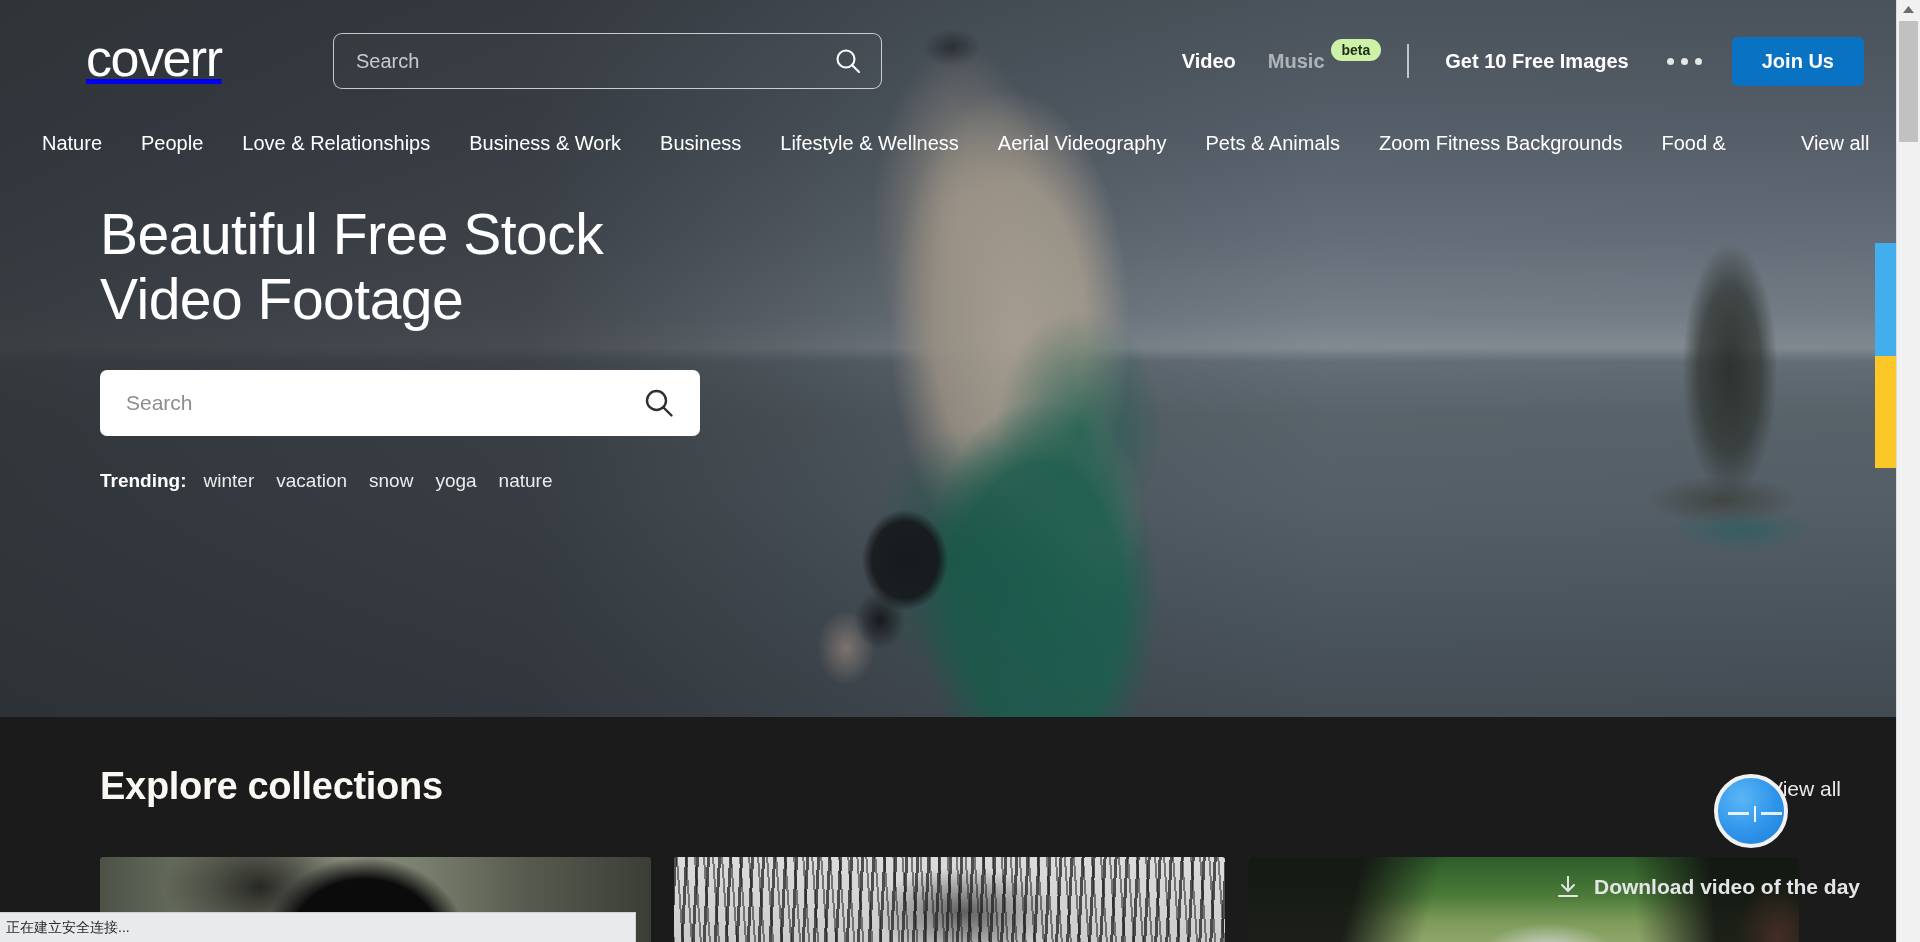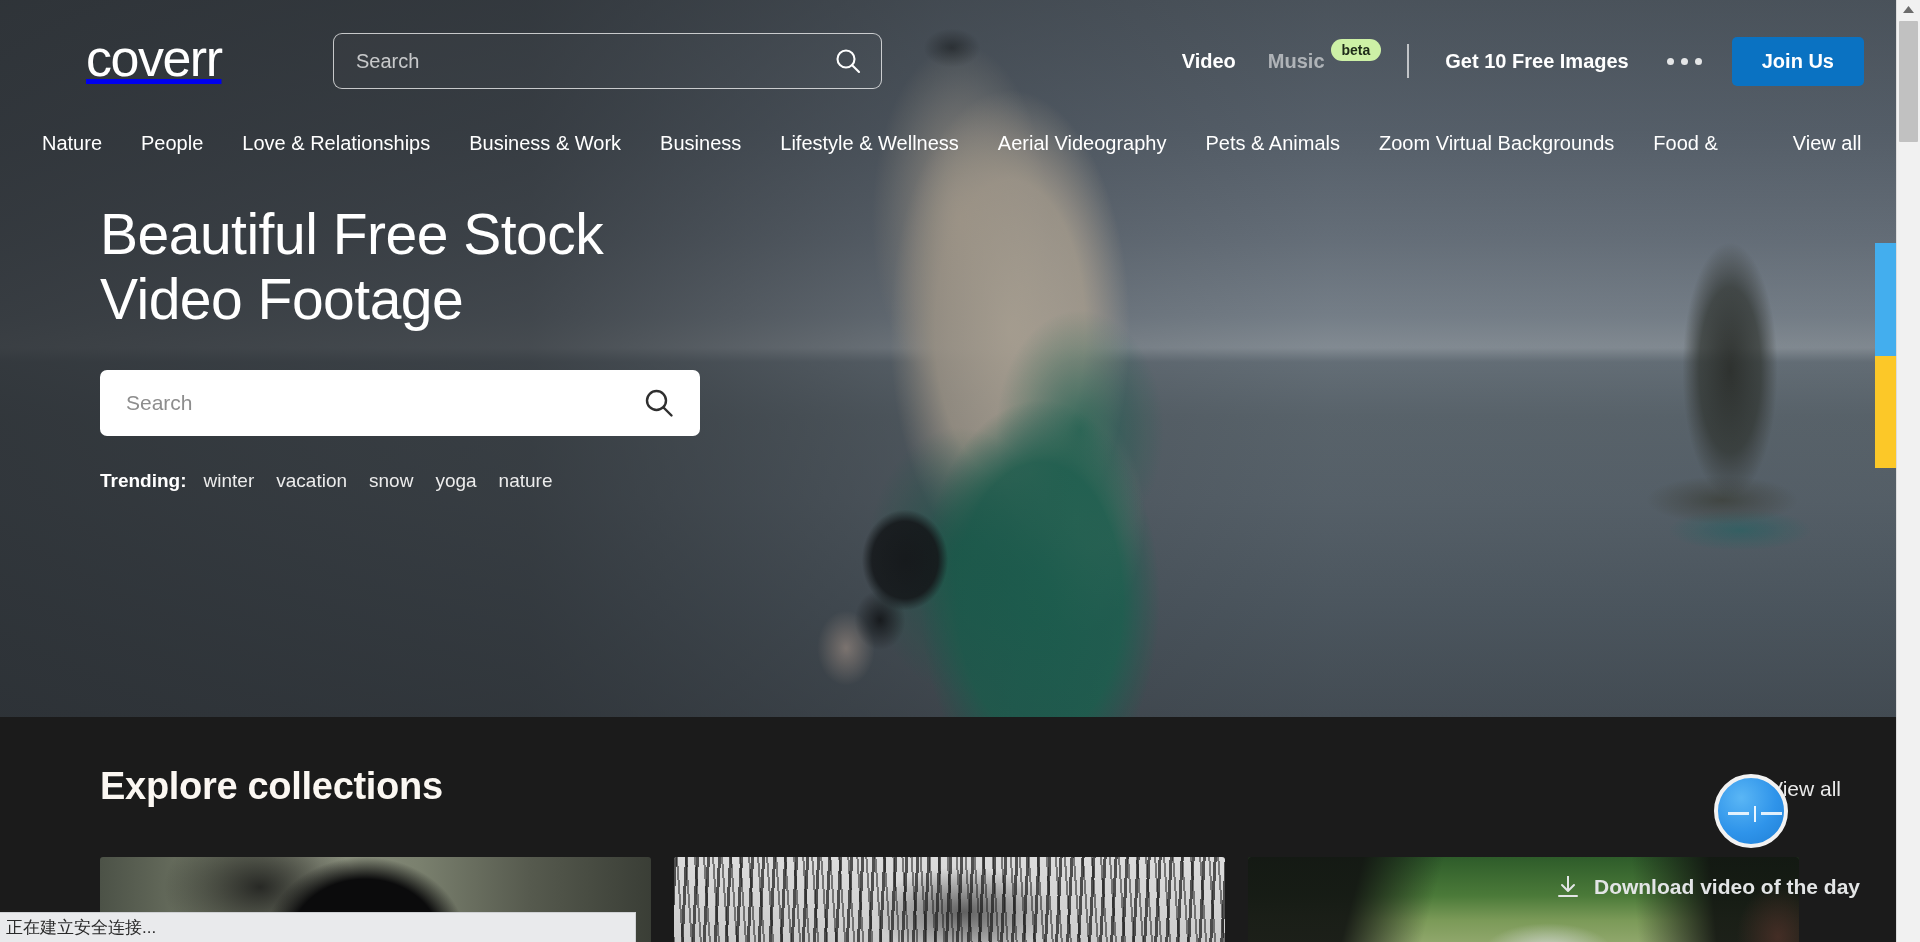--- a/index.html
+++ b/index.html
@@ -207,21 +207,21 @@
   #sb-thumb {
     position:absolute; top:21px; left:2px; width:19px; height:121px;
     background:#c1c1c1; border-radius:1px;
   }
 
   
   #statusbar {
     position:absolute; left:0; bottom:0; width:636px; height:30px;
     background:#e9eaec; border-top:1px solid #cfd1d4; border-right:1px solid #cfd1d4;
     display:flex; align-items:center; padding-left:6px; z-index:40;
-    color:#2a2a2a; font-size:17px;
+    color:#2a2a2a; font-size:14px;
   }
 </style>
 </head>
 <body>
 
 <div id="viewport">
 
   <div id="hero">
     <div id="hero-photo"></div>
     <div id="hero-dim"></div>
@@ -265,21 +265,21 @@
 
   <div id="catnav">
     <a class="cat" href="#">Nature</a>
     <a class="cat" href="#">People</a>
     <a class="cat" href="#">Love &amp; Relationships</a>
     <a class="cat" href="#">Business &amp; Work</a>
     <a class="cat" href="#">Business</a>
     <a class="cat" href="#">Lifestyle &amp; Wellness</a>
     <a class="cat" href="#">Aerial Videography</a>
     <a class="cat" href="#">Pets &amp; Animals</a>
-    <a class="cat" href="#">Zoom Virtual Backgrounds</a>
+    <a class="cat" href="#">Zoom Fitness Backgrounds</a>
     <a class="cat" href="#">Food &amp;</a>
     <span class="cat-divider"></span>
     <a class="cat" href="#">View all</a>
   </div>
 
   <div id="hero-content">
     <h1 id="hero-title">Beautiful Free Stock
 Video Footage</h1>
 
     <div id="hero-search">

